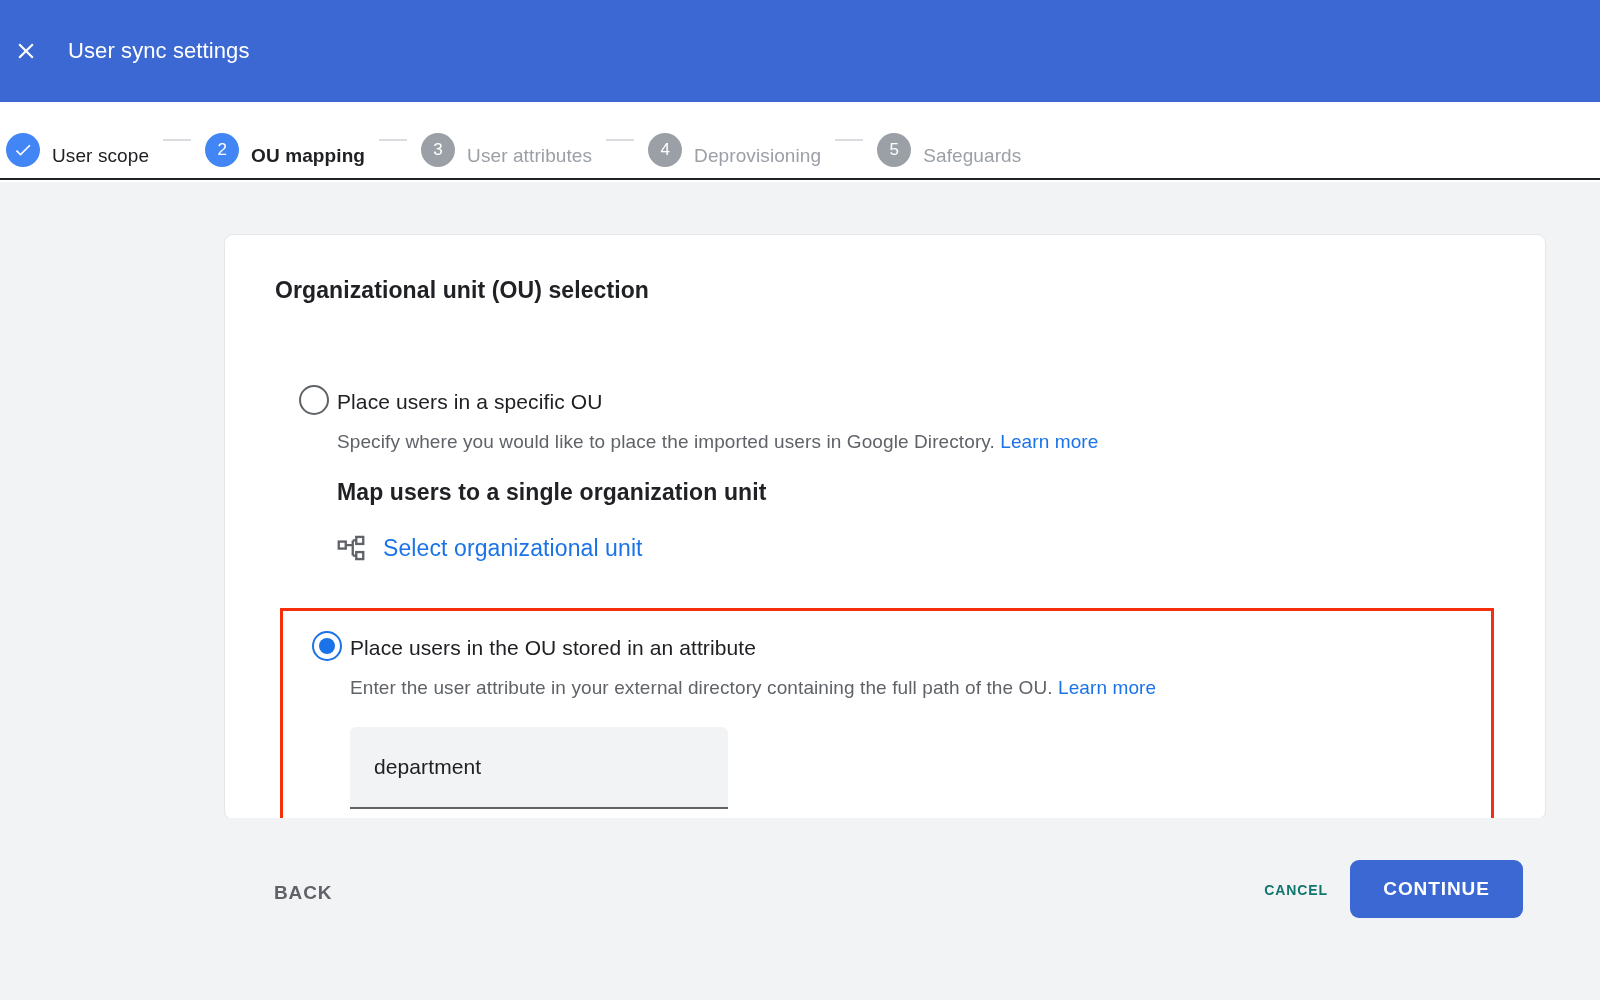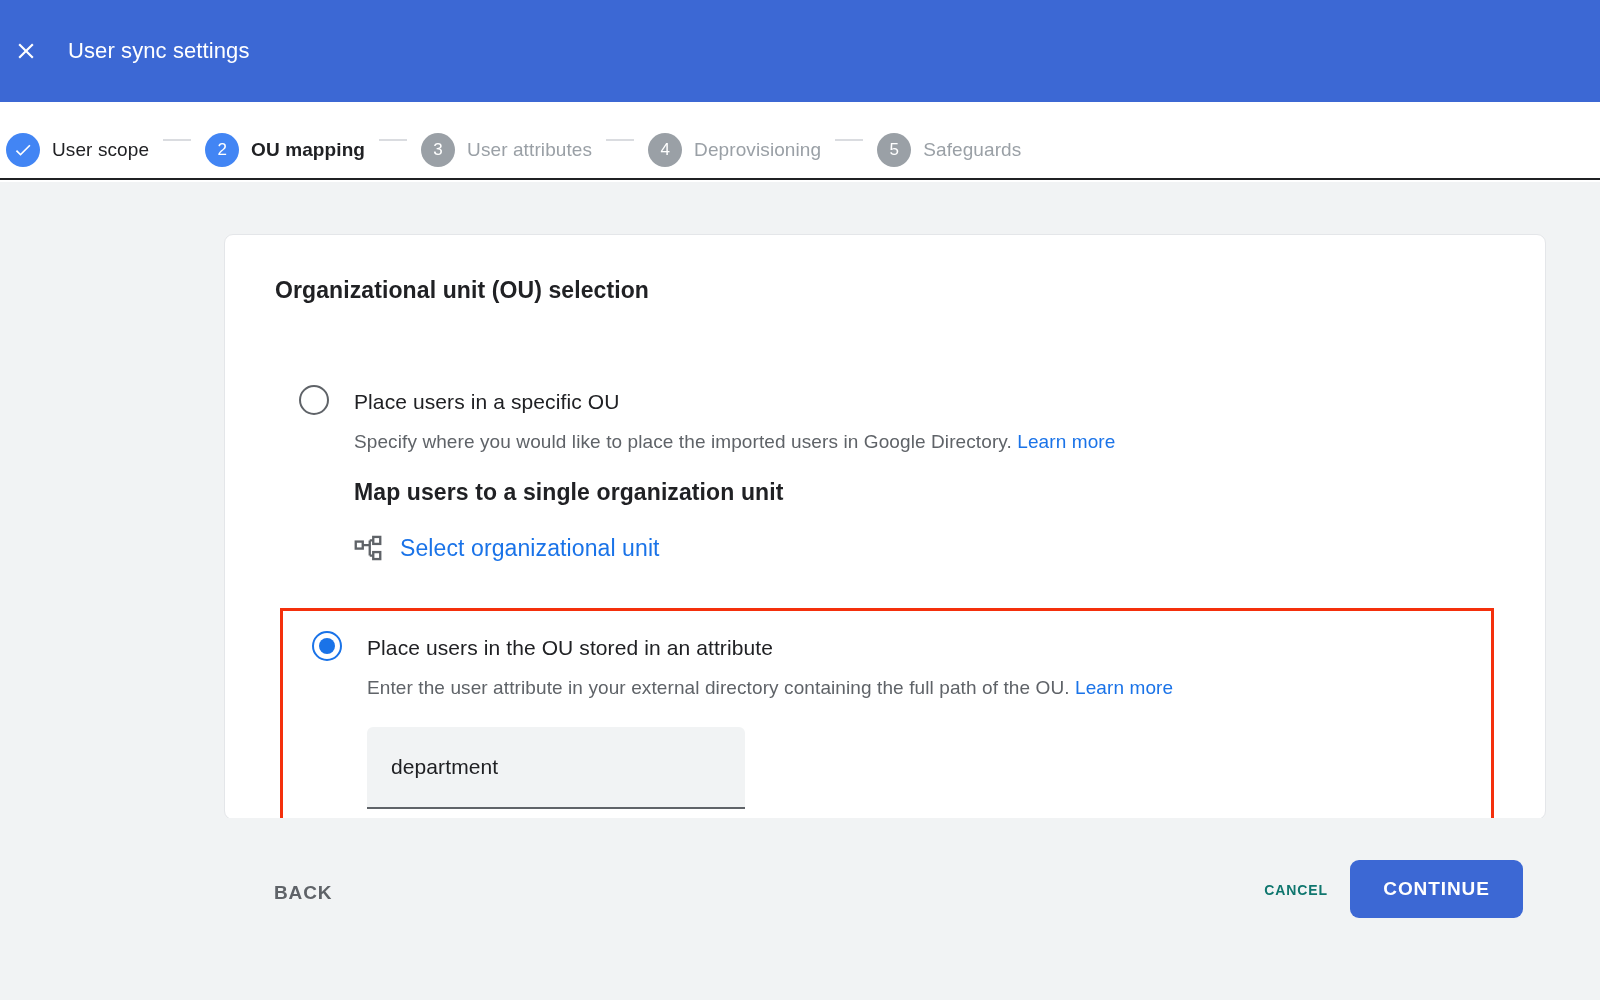--- a/index.html
+++ b/index.html
@@ -61,21 +61,21 @@
     width: 1600px;
     height: 78px;
     background: #ffffff;
     border-bottom: 2px solid #202124;
     display: flex;
     align-items: center;
     box-sizing: border-box;
   }
   .step {
     display: flex;
-    align-items: center;
+    align-items: flex-end;
     cursor: pointer;
     white-space: nowrap;
     margin-top: 20px;
   }
   .step:first-child { margin-left: 6px; }
   .step-bullet {
     width: 34px;
     height: 34px;
     border-radius: 50%;
     display: flex;
@@ -164,21 +164,21 @@
     display: flex;
     align-items: center;
     justify-content: center;
   }
   .radio-outer.checked { border-color: #1a73e8; border-width: 2px; }
   .radio-dot {
     width: 16px; height: 16px;
     border-radius: 50%;
     background: #1a73e8;
   }
-  .radio-text { margin-left: 25px; }
+  .radio-text { margin-left: 8px; }
   .opt-label {
     font-size: 21px;
     color: #202124;
     line-height: 30px;
     letter-spacing: 0.1px;
   }
   .opt-desc {
     margin-top: 12px;
     font-size: 19px;
     color: #5f6368;

